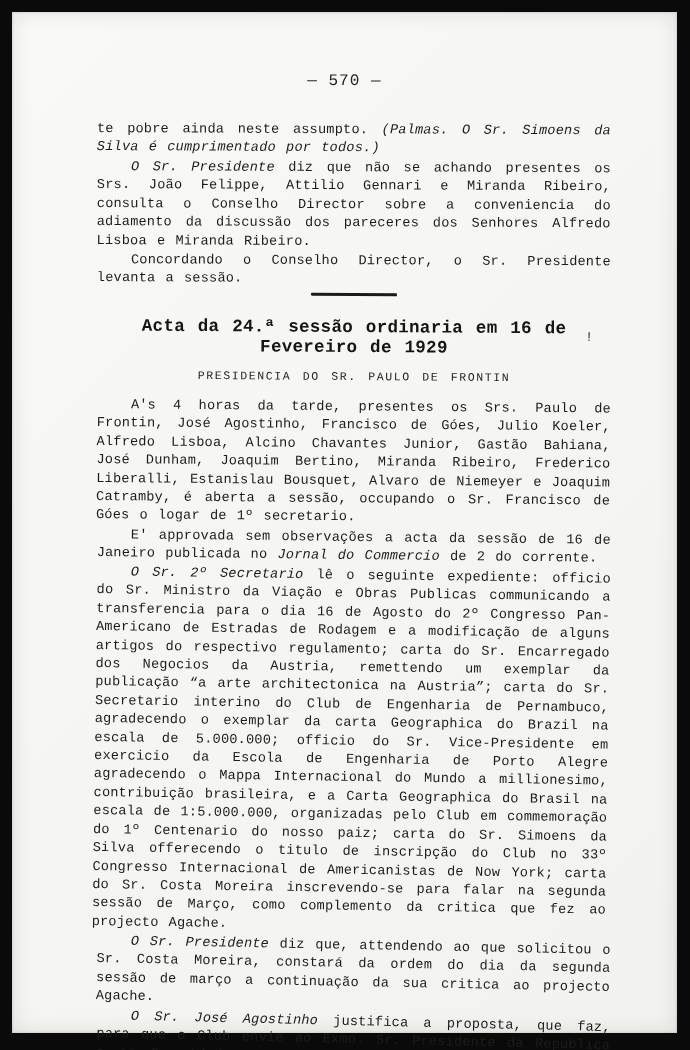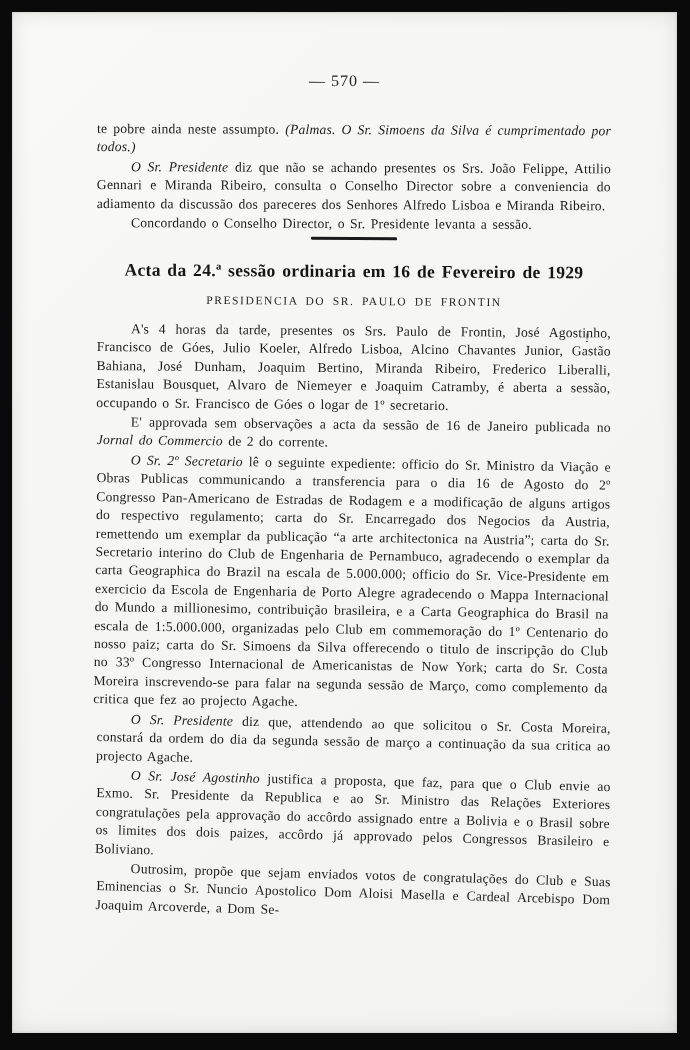--- a/index.html
+++ b/index.html
@@ -6,21 +6,21 @@
     margin: 0;
     padding: 0;
     background: #0a0a0a;
   }
   .scan-frame {
     position: relative;
     width: 690px;
     height: 1050px;
     background: #0a0a0a;
     overflow: hidden;
-    font-family: Liberation Serif, serif;
+    font-family: Liberation Mono, monospace;
   }
   .page {
     position: absolute;
     left: 12px;
     top: 12px;
     width: 665px;
     height: 1021px;
     background: linear-gradient(135deg, #f9f9f7 0%, #f5f5f2 55%, #f2f2ee 100%);
     box-shadow: inset 0 0 22px rgba(0,0,0,0.10), inset 0 0 3px rgba(0,0,0,0.18);
     color: #1d1d1d;

